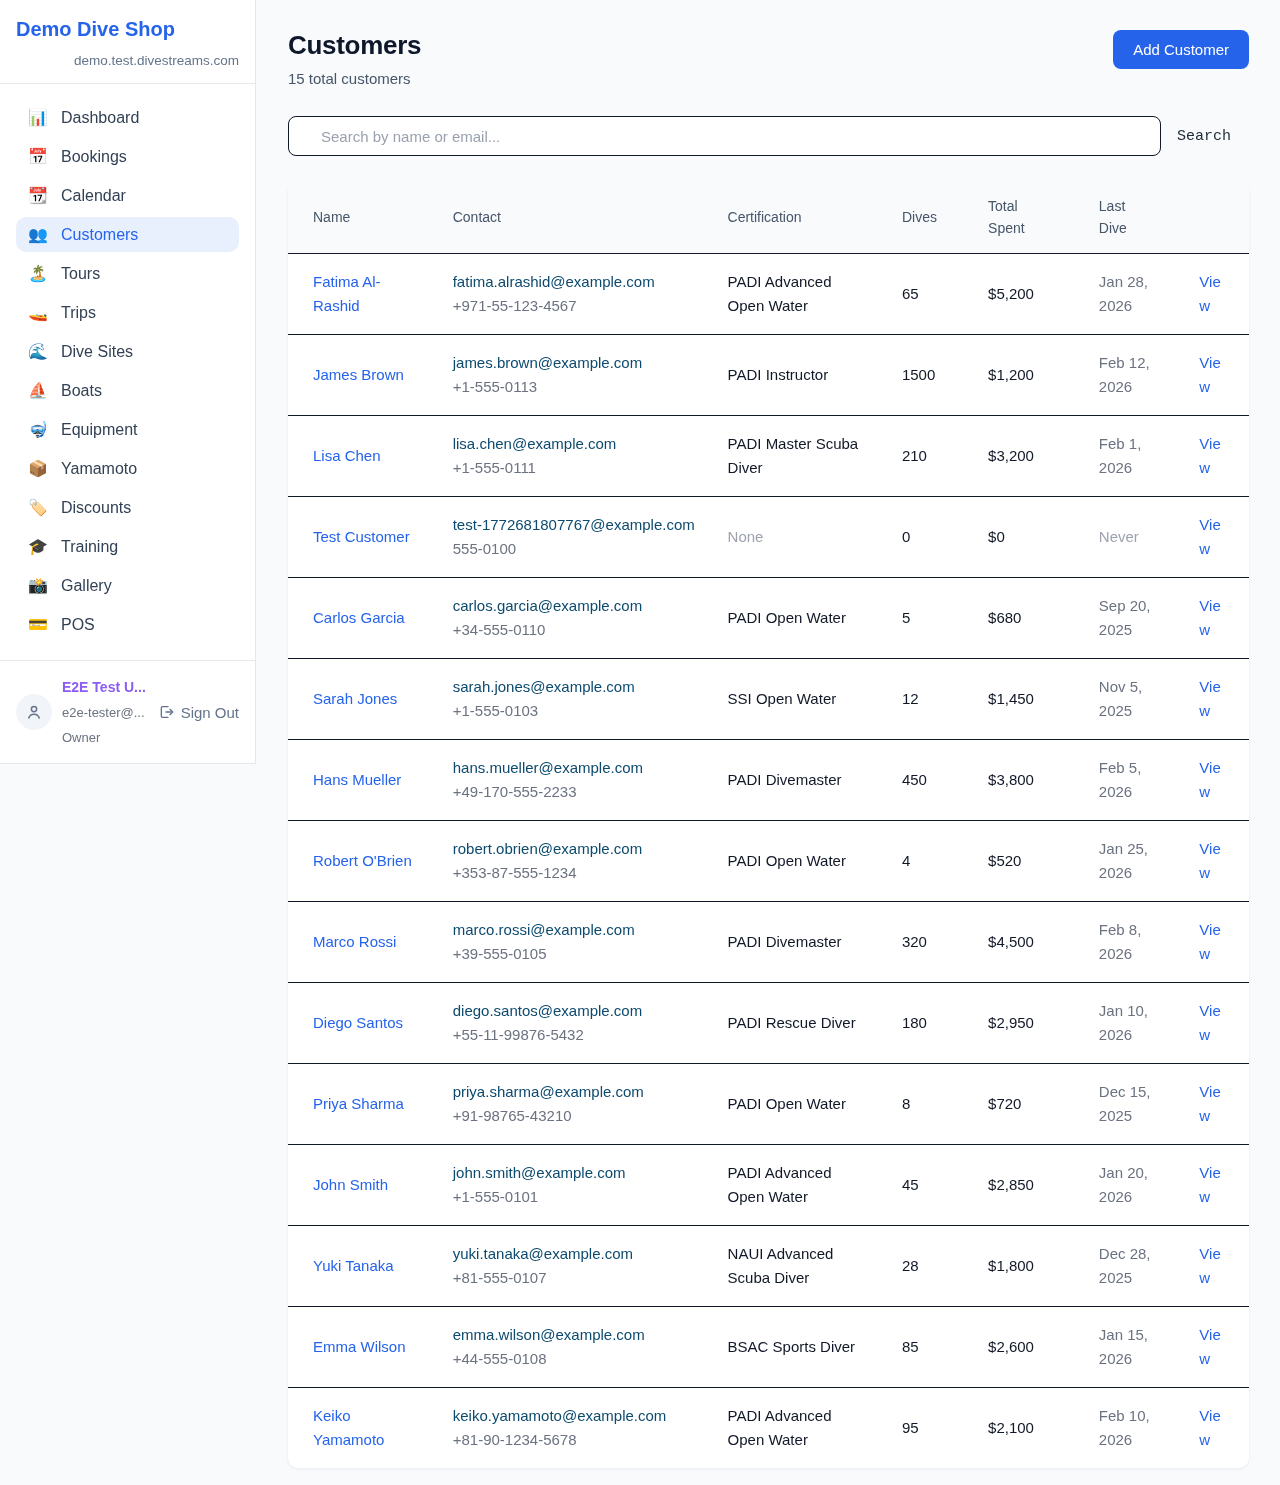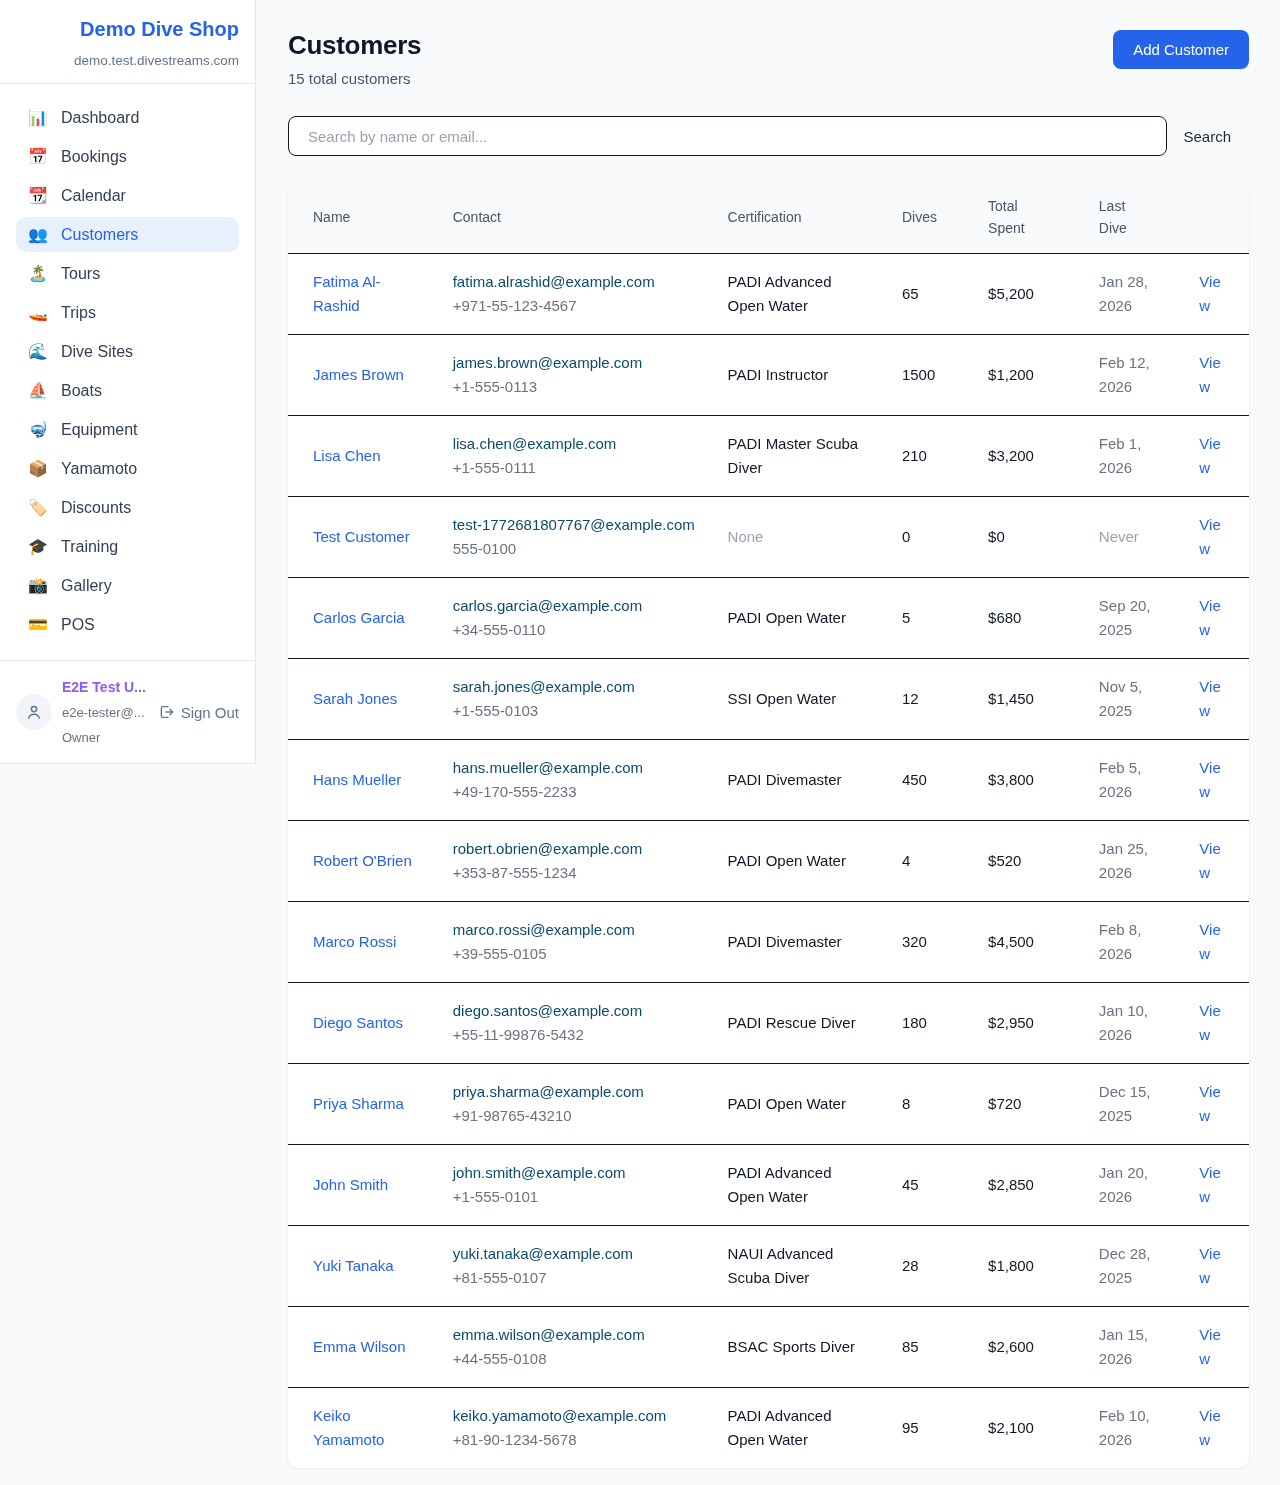--- a/index.html
+++ b/index.html
@@ -14,21 +14,21 @@
 
   
   .sidebar {
     width:256px;
     flex:0 0 256px;
     background:#ffffff;
     border-right:1px solid #e5e7eb;
     border-bottom:1px solid #e5e7eb;
   }
   .brand { padding:18px 16px 15px 16px; border-bottom:1px solid #e5e7eb; }
-  .brand-title { color:#2563eb; font-size:20px; font-weight:700;text-align:right; }
+  .brand-title { color:#2563eb; font-size:20px; font-weight:700; }
   .brand-domain { color:#64748b; font-size:13.5px; margin-top:12px;text-align:right; }
 
   .nav { padding:16px 16px 14px 16px; }
   .nav-item {
     display:flex; align-items:center; gap:13px;
     padding:8px 12px; margin-bottom:4px;
     border-radius:10px;
     font-size:16px; color:#334155;
     cursor:pointer;
   }
@@ -70,29 +70,29 @@
     font-size:15px; font-weight:500;
     font-family:inherit;
     cursor:pointer;
   }
 
   .search-row { display:flex; align-items:center; margin-top:29px; }
   .search-input {
     flex:1; height:40px;
     border:1px solid #111827; border-radius:8px;
     background:#ffffff;
-    padding:0 19px;
+    padding:0 32px;
     font-size:15px; color:#111827;
     font-family:inherit;
     outline:none;
   }
   .search-input::placeholder { color:#9aa2af; }
   .search-btn {
     background:none; border:none;
-    font-family:Liberation Sans, sans-serif;
+    font-family:Liberation Mono, monospace;
     font-size:15px; color:#1e293b;
     margin-left:16px; margin-right:18px;
     cursor:pointer;
   }
 
   
   .card {
     margin-top:25px;
     background:#ffffff;
     border-radius:10px;

